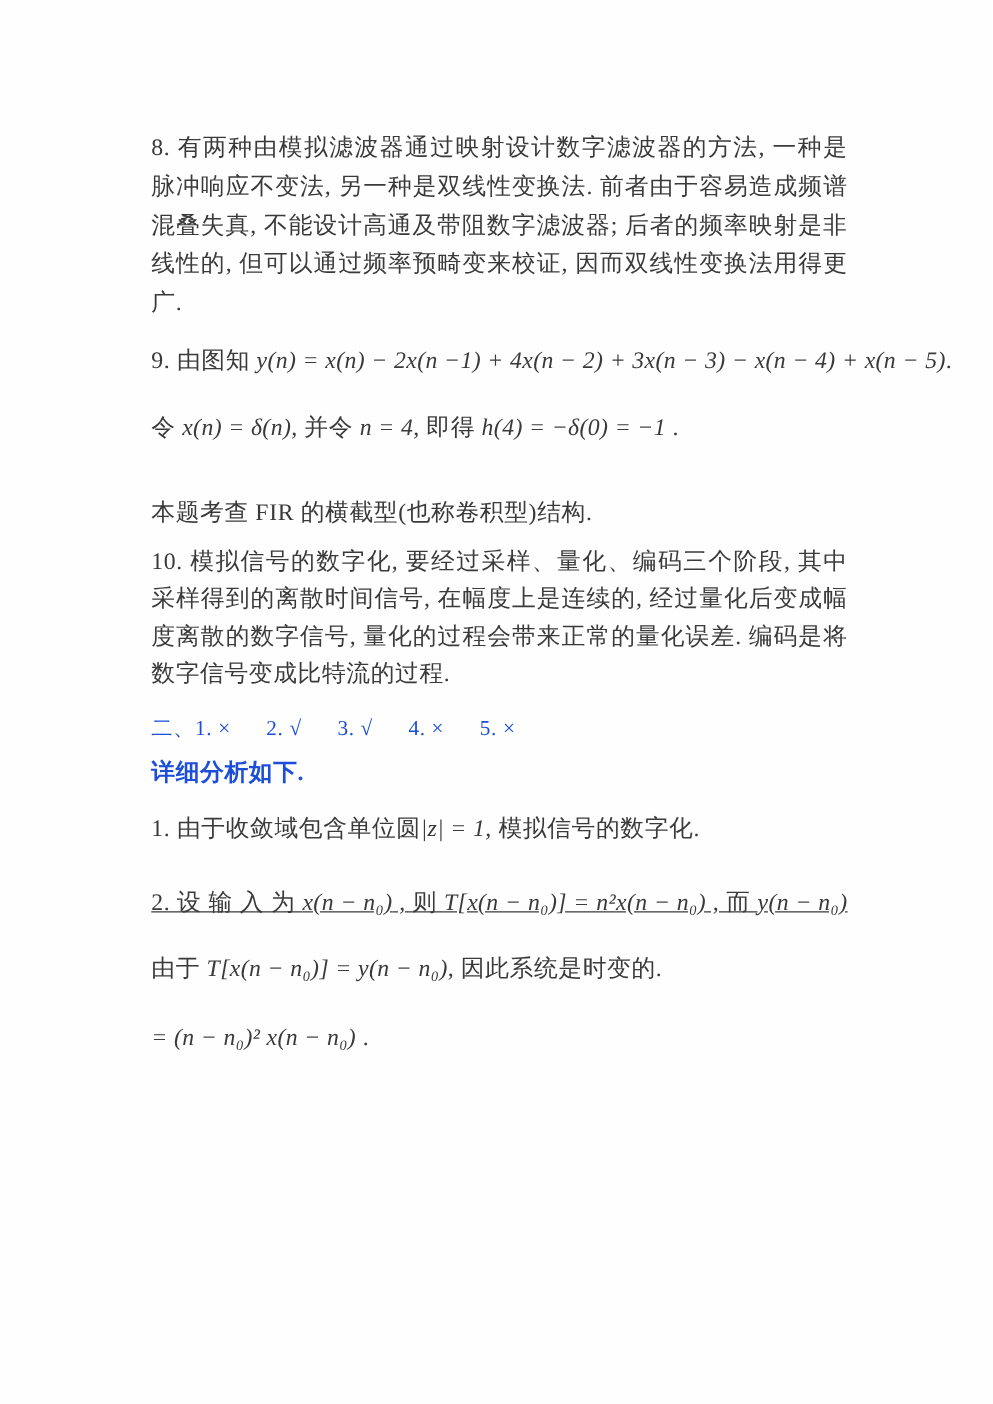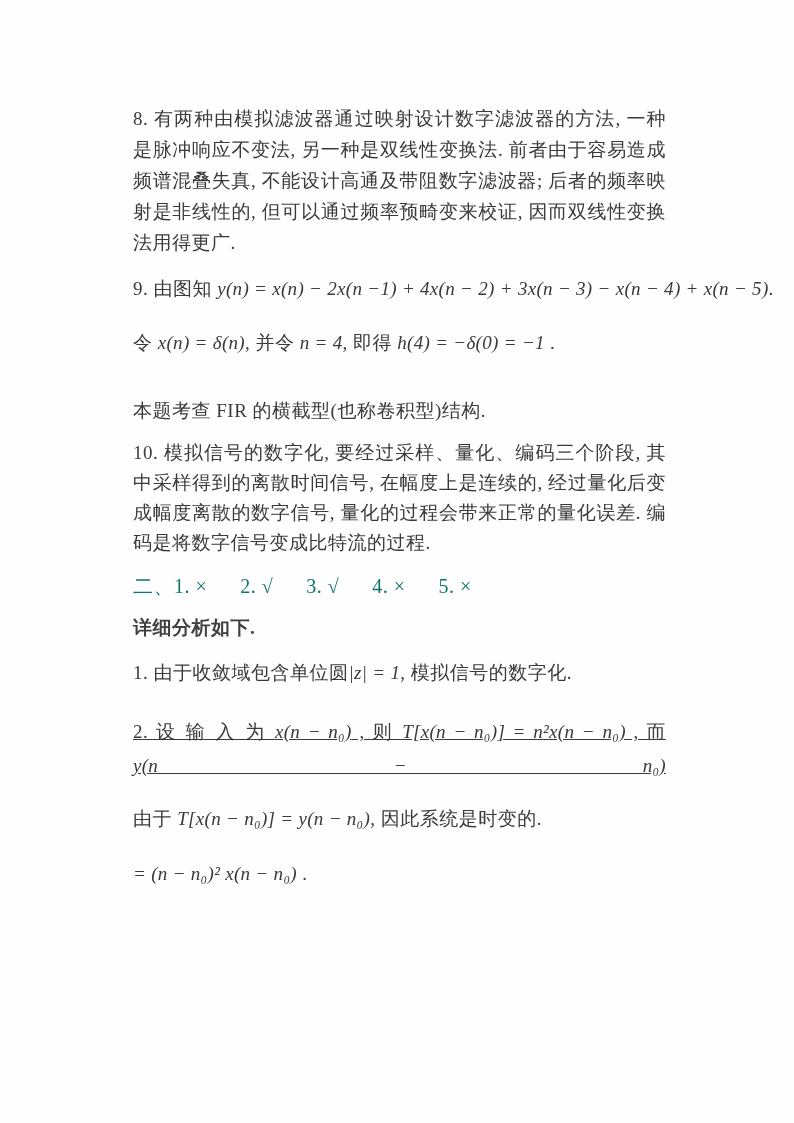--- a/index.html
+++ b/index.html
@@ -16,21 +16,21 @@
     font-family: "Liberation Serif", "DejaVu Serif", serif;
     color: #3a3a3a;
   }
   .content {
     position: absolute;
     left: 121px;
     top: 0;
     width: 557px;
   }
   .para {
-    margin: 12px;
+    margin: 0;
     font-size: 19px;
     line-height: 31px;
     letter-spacing: 0.5px;
   }
   .justify {
     text-align: justify;
     text-justify: inter-character;
   }
   .q8 { margin-top: 103px; }
   .q9-formula-line {
@@ -42,28 +42,28 @@
     margin-top: 20px;
     line-height: 34px;
     white-space: nowrap;
   }
   .q9-note { margin-top: 35px; }
   .q10 { margin-top: 9px; line-height: 30px; }
   .answers-line {
     margin-top: 13px;
     line-height: 30px;
     white-space: pre-wrap;
-    font-size: 20px;
-    color: #0f766e;
+    font-size: 17px;
+    color: #1d4ed8;
   }
   .detail-heading {
     margin-top: 6px;
     line-height: 30px;
     font-weight: bold;
-    color: #404040;
+    color: #1d4ed8;
   }
   .detail1 { margin-top: 14px; line-height: 32px; }
   .detail2-l1 {
     margin-top: 26px;
     line-height: 34px;
     text-align: justify;
     text-align-last: justify;
     text-decoration: underline;
   }
   .detail2-l2 { margin-top: 21px; line-height: 34px; }

